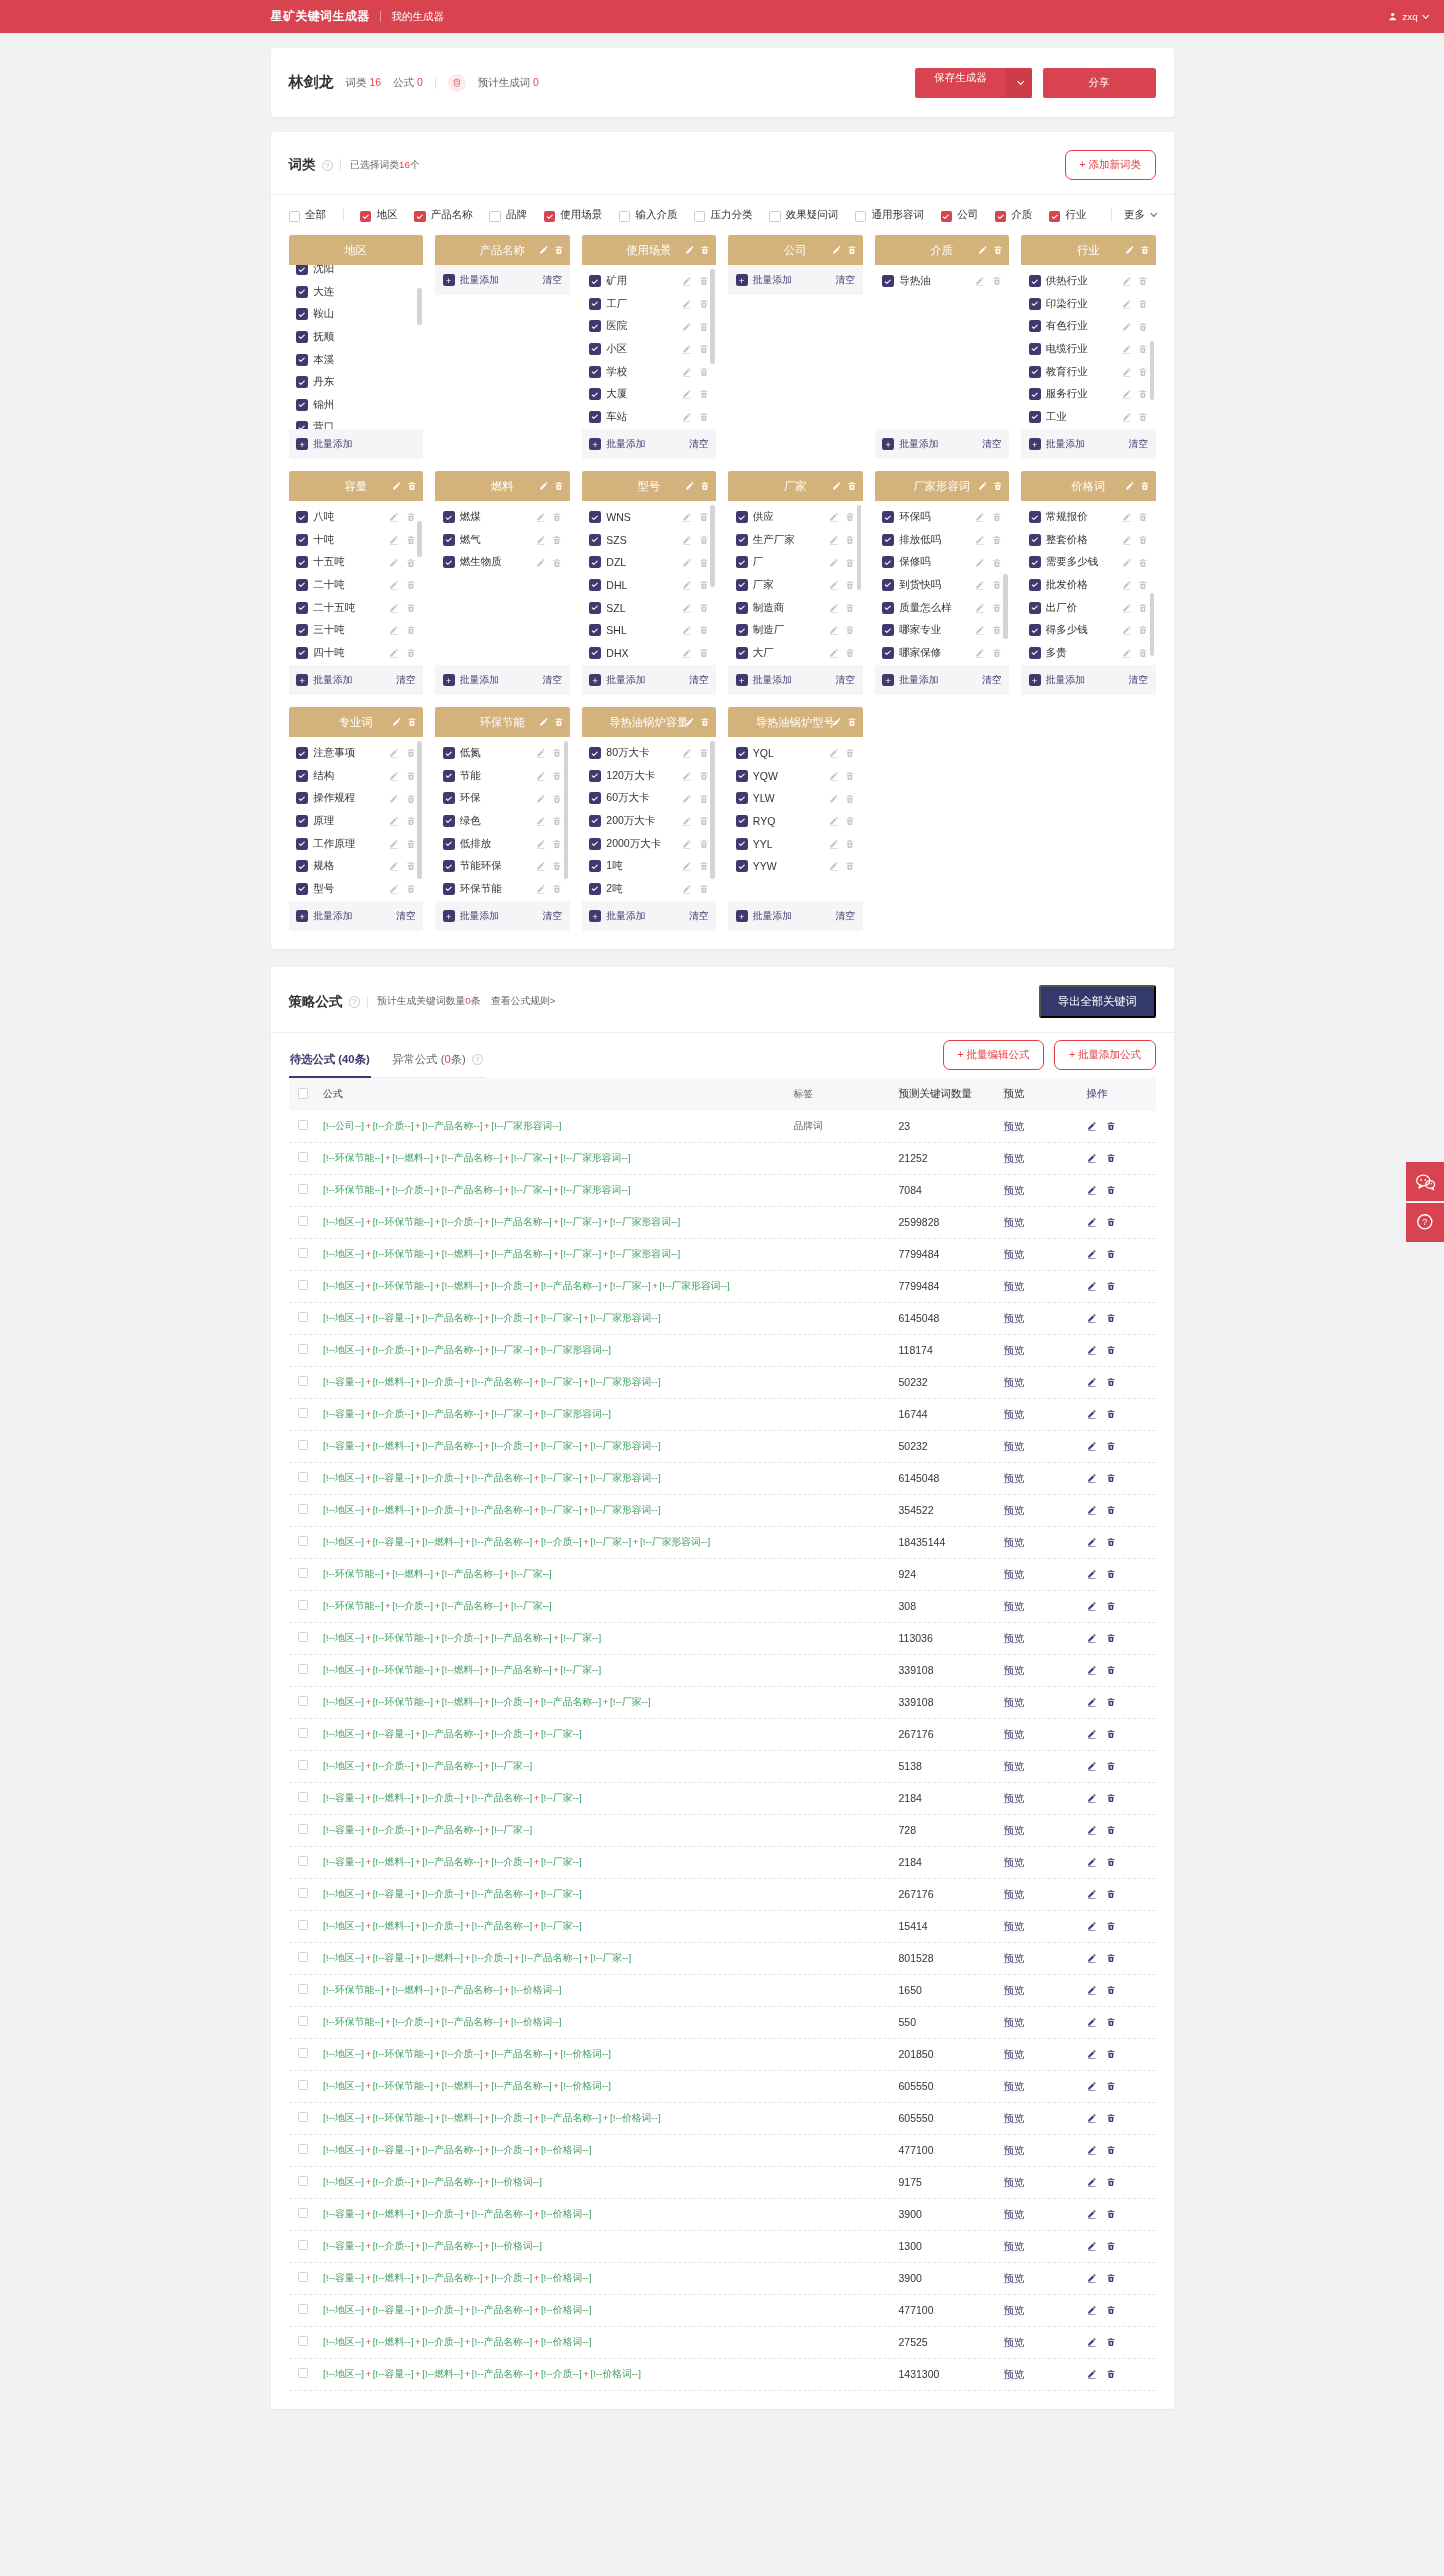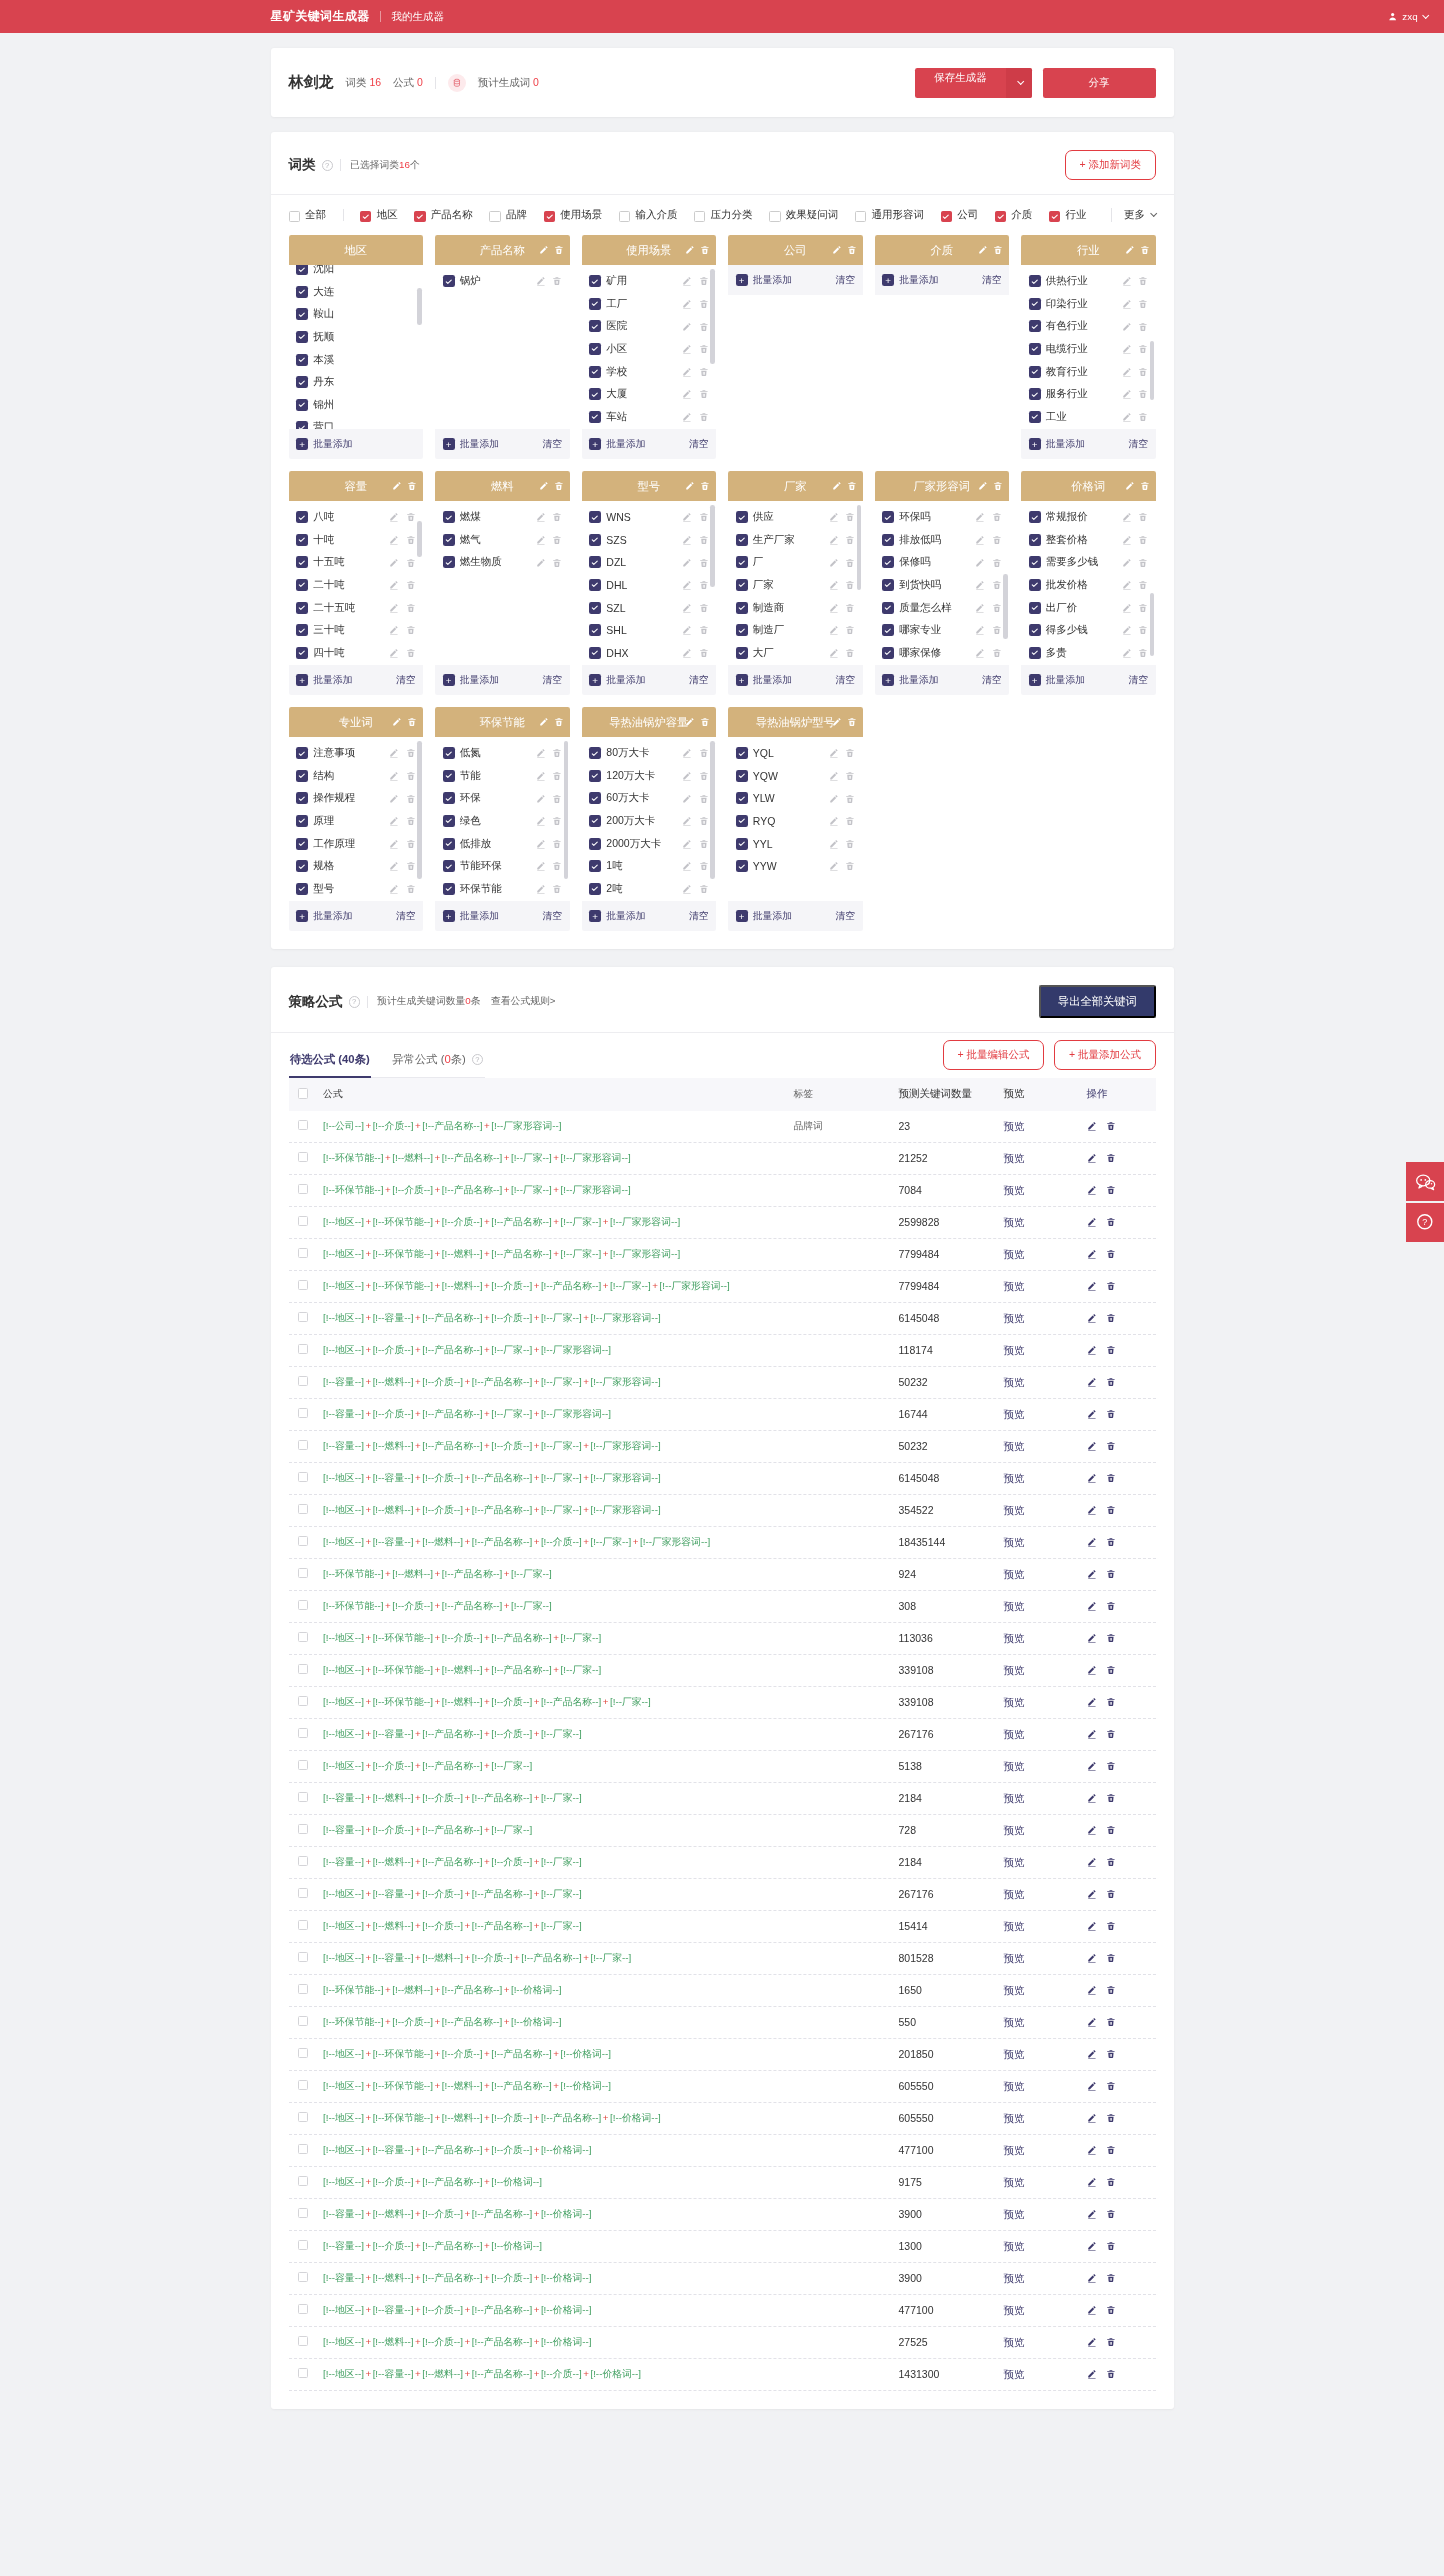--- a/index.html
+++ b/index.html
@@ -343,45 +343,20 @@
             <span class="hic">
               <span><svg width="9.8" height="9.8" viewBox="0 0 24 24" fill="currentColor">
                   <path d="M3 17.3V21h3.7L17.6 10.1l-3.7-3.7L3 17.3zM20.7 7c.4-.4.4-1 0-1.4l-2.3-2.3c-.4-.4-1-.4-1.4 0l-1.8 1.8 3.7 3.7L20.7 7z"></path>
                   <rect x="3" y="22" width="18" height="1.4"></rect>
                 </svg></span>
               <span><svg width="9.8" height="9.8" viewBox="0 0 24 24" fill="currentColor">
                   <path d="M9 3h6l1 2h5v2H3V5h5l1-2zM5.5 9h13l-.9 11.2a2 2 0 0 1-2 1.8H8.4a2 2 0 0 1-2-1.8L5.5 9zm4 3v7h1.8v-7H9.5zm3.2 0v7h1.8v-7h-1.8z"></path>
                 </svg></span>
             </span>
           </div>
-          <div class="wc-b">
-            <div>
-              <div class="wc-i">
-                <span class="ncb">
-                  <svg width="7.5" height="7.5" viewBox="0 0 24 24" fill="none" stroke="#fff" stroke-width="3.4" stroke-linecap="round" stroke-linejoin="round">
-                    <path d="M4 12.5l5 5L20 6.5"></path>
-                  </svg>
-                </span>
-                <span>锅炉</span>
-                <span class="ic">
-                  <span>
-                    <svg width="9.8" height="9.8" viewBox="0 0 24 24" fill="currentColor">
-                      <path d="M3 17.3V21h3.7L17.6 10.1l-3.7-3.7L3 17.3zM20.7 7c.4-.4.4-1 0-1.4l-2.3-2.3c-.4-.4-1-.4-1.4 0l-1.8 1.8 3.7 3.7L20.7 7z"></path>
-                      <rect x="3" y="22" width="18" height="1.4"></rect>
-                    </svg>
-                  </span>
-                  <span>
-                    <svg width="9.8" height="9.8" viewBox="0 0 24 24" fill="currentColor">
-                      <path d="M9 3h6l1 2h5v2H3V5h5l1-2zM5.5 9h13l-.9 11.2a2 2 0 0 1-2 1.8H8.4a2 2 0 0 1-2-1.8L5.5 9zm4 3v7h1.8v-7H9.5zm3.2 0v7h1.8v-7h-1.8z"></path>
-                    </svg>
-                  </span>
-                </span>
-              </div>
-            </div>
-          </div>
           <div class="wc-f">
             <span style="display: inline-flex; align-items: center; cursor: pointer;">
               <span class="plus-sq">+</span>
               <span>批量添加</span>
             </span>
             <span class="clear">清空</span>
           </div>
         </div>
         <div class="wc">
           <div class="wc-h">
@@ -582,20 +557,45 @@
             <span>介质</span>
             <span class="hic">
               <span><svg width="9.8" height="9.8" viewBox="0 0 24 24" fill="currentColor">
                   <path d="M3 17.3V21h3.7L17.6 10.1l-3.7-3.7L3 17.3zM20.7 7c.4-.4.4-1 0-1.4l-2.3-2.3c-.4-.4-1-.4-1.4 0l-1.8 1.8 3.7 3.7L20.7 7z"></path>
                   <rect x="3" y="22" width="18" height="1.4"></rect>
                 </svg></span>
               <span><svg width="9.8" height="9.8" viewBox="0 0 24 24" fill="currentColor">
                   <path d="M9 3h6l1 2h5v2H3V5h5l1-2zM5.5 9h13l-.9 11.2a2 2 0 0 1-2 1.8H8.4a2 2 0 0 1-2-1.8L5.5 9zm4 3v7h1.8v-7H9.5zm3.2 0v7h1.8v-7h-1.8z"></path>
                 </svg></span>
             </span>
+          </div>
+          <div class="wc-b">
+            <div>
+              <div class="wc-i">
+                <span class="ncb">
+                  <svg width="7.5" height="7.5" viewBox="0 0 24 24" fill="none" stroke="#fff" stroke-width="3.4" stroke-linecap="round" stroke-linejoin="round">
+                    <path d="M4 12.5l5 5L20 6.5"></path>
+                  </svg>
+                </span>
+                <span>导热油</span>
+                <span class="ic">
+                  <span>
+                    <svg width="9.8" height="9.8" viewBox="0 0 24 24" fill="currentColor">
+                      <path d="M3 17.3V21h3.7L17.6 10.1l-3.7-3.7L3 17.3zM20.7 7c.4-.4.4-1 0-1.4l-2.3-2.3c-.4-.4-1-.4-1.4 0l-1.8 1.8 3.7 3.7L20.7 7z"></path>
+                      <rect x="3" y="22" width="18" height="1.4"></rect>
+                    </svg>
+                  </span>
+                  <span>
+                    <svg width="9.8" height="9.8" viewBox="0 0 24 24" fill="currentColor">
+                      <path d="M9 3h6l1 2h5v2H3V5h5l1-2zM5.5 9h13l-.9 11.2a2 2 0 0 1-2 1.8H8.4a2 2 0 0 1-2-1.8L5.5 9zm4 3v7h1.8v-7H9.5zm3.2 0v7h1.8v-7h-1.8z"></path>
+                    </svg>
+                  </span>
+                </span>
+              </div>
+            </div>
           </div>
           <div class="wc-f">
             <span style="display: inline-flex; align-items: center; cursor: pointer;">
               <span class="plus-sq">+</span>
               <span>批量添加</span>
             </span>
             <span class="clear">清空</span>
           </div>
         </div>
         <div class="wc">

